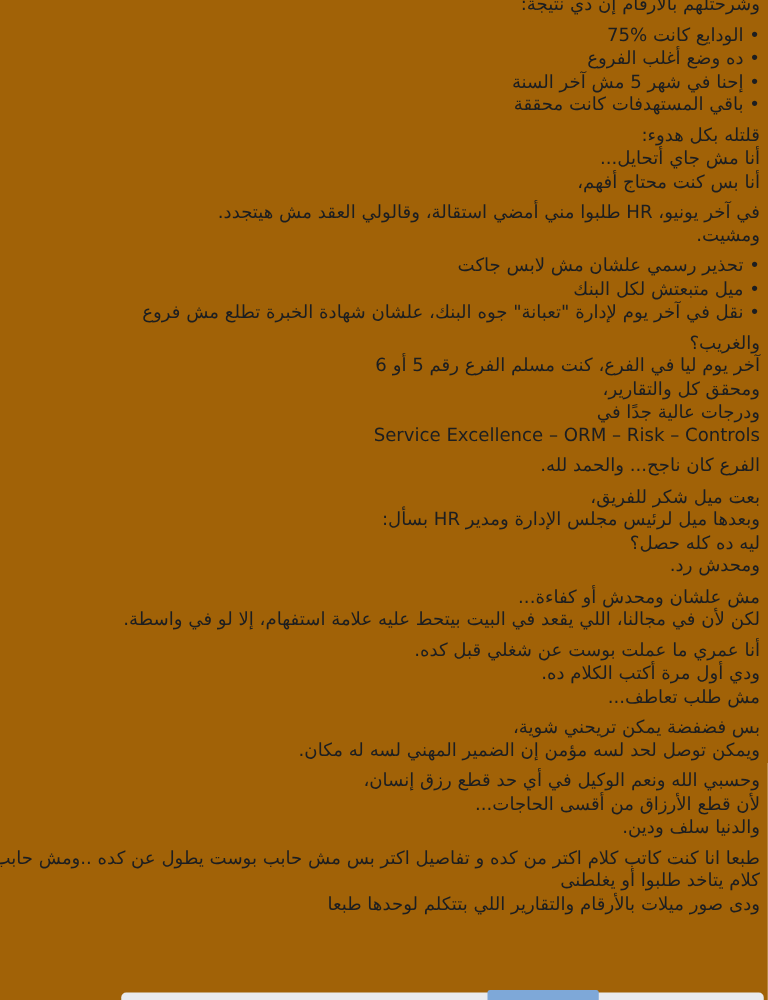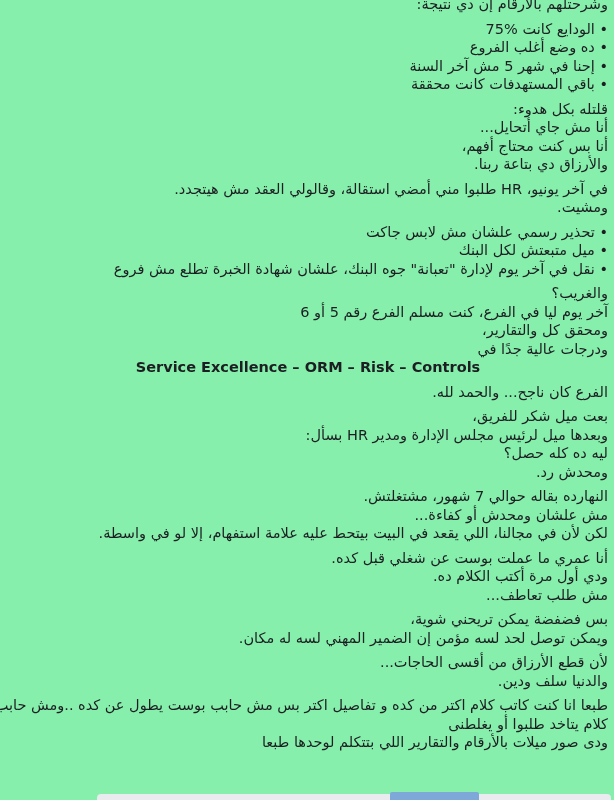--- a/index.html
+++ b/index.html
@@ -20,22 +20,21 @@
     color: #1c1e21;
   }
   .para { margin: 0 0 6px 0; }
   .line {
     line-height: 18.5px;
     height: 18.5px;
     white-space: nowrap;
   }
   .line.ltr {
     direction: ltr;
-    text-align: center;
-    font-weight: bold;
+    text-align: right;
   }
   .attachment-strip {
     position: absolute;
     left: 0; right: 0; bottom: 0;
     height: 10px;
     background: transparent;
   }
   .attachment-gray-edge {
     position: absolute;
     left: 97px; right: 3px; bottom: 0;
@@ -45,37 +44,36 @@
   .attachment-blue-edge {
     position: absolute;
     left: 390px; bottom: 0;
     width: 89px; height: 8px;
     border-radius: 2px 2px 0 0;
   }
 </style>
 </head>
 <body>
 
-<div id="screen" style="background: #86efac;">
+<div id="screen" style="background: #a16207;">
 
   <div class="post-body" style="color: rgb(28, 30, 33);">
       <div class="para">
         <div class="line">وشرحتلهم بالأرقام إن دي نتيجة:</div>
       </div>
       <div class="para">
         <div class="line">• الودايع كانت %75</div>
         <div class="line">• ده وضع أغلب الفروع</div>
         <div class="line">• إحنا في شهر 5 مش آخر السنة</div>
         <div class="line">• باقي المستهدفات كانت محققة</div>
       </div>
       <div class="para">
         <div class="line">قلتله بكل هدوء:</div>
         <div class="line">أنا مش جاي أتحايل...</div>
         <div class="line">أنا بس كنت محتاج أفهم،</div>
-        <div class="line">والأرزاق دي بتاعة ربنا.</div>
       </div>
       <div class="para">
         <div class="line">في آخر يونيو، HR طلبوا مني أمضي استقالة، وقالولي العقد مش هيتجدد.</div>
         <div class="line">ومشيت.</div>
       </div>
       <div class="para">
         <div class="line">• تحذير رسمي علشان مش لابس جاكت</div>
         <div class="line">• ميل متبعتش لكل البنك</div>
         <div class="line">• نقل في آخر يوم لإدارة "تعبانة" جوه البنك، علشان شهادة الخبرة تطلع مش فروع</div>
       </div>
@@ -89,34 +87,34 @@
       <div class="para">
         <div class="line">الفرع كان ناجح... والحمد لله.</div>
       </div>
       <div class="para">
         <div class="line">بعت ميل شكر للفريق،</div>
         <div class="line">وبعدها ميل لرئيس مجلس الإدارة ومدير HR بسأل:</div>
         <div class="line">ليه ده كله حصل؟</div>
         <div class="line">ومحدش رد.</div>
       </div>
       <div class="para">
-        <div class="line">النهارده بقاله حوالي 7 شهور، مشتغلتش.</div>
         <div class="line">مش علشان ومحدش أو كفاءة...</div>
         <div class="line">لكن لأن في مجالنا، اللي يقعد في البيت بيتحط عليه علامة استفهام، إلا لو في واسطة.</div>
       </div>
       <div class="para">
         <div class="line">أنا عمري ما عملت بوست عن شغلي قبل كده.</div>
         <div class="line">ودي أول مرة أكتب الكلام ده.</div>
         <div class="line">مش طلب تعاطف...</div>
       </div>
       <div class="para">
         <div class="line">بس فضفضة يمكن تريحني شوية،</div>
         <div class="line">ويمكن توصل لحد لسه مؤمن إن الضمير المهني لسه له مكان.</div>
       </div>
       <div class="para">
+        <div class="line">وحسبي الله ونعم الوكيل في أي حد قطع رزق إنسان،</div>
         <div class="line">لأن قطع الأرزاق من أقسى الحاجات...</div>
         <div class="line">والدنيا سلف ودين.</div>
       </div>
       <div class="para">
         <div class="line">طبعا انا كنت كاتب كلام اكتر من كده و تفاصيل اكتر بس مش حابب بوست يطول عن كده ..ومش حابب اقول</div>
         <div class="line">كلام يتاخد طلبوا أو يغلطنى</div>
         <div class="line">ودى صور ميلات بالأرقام والتقارير اللي بتتكلم لوحدها طبعا</div>
       </div>
     </div>
 

